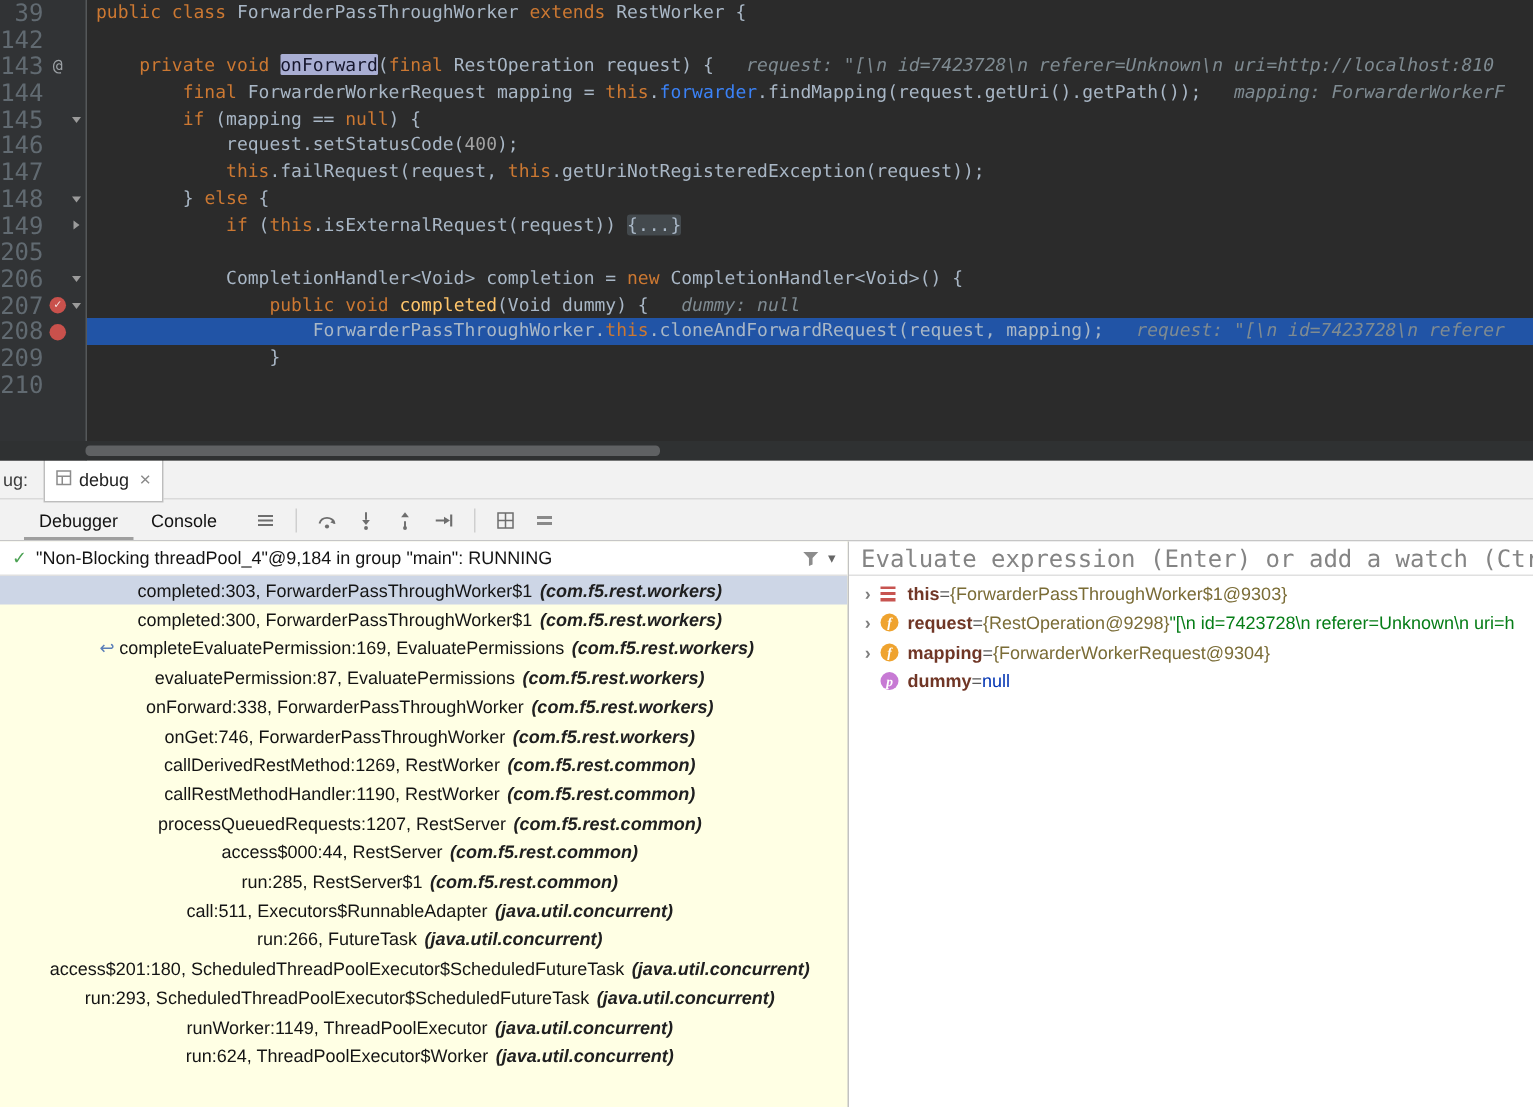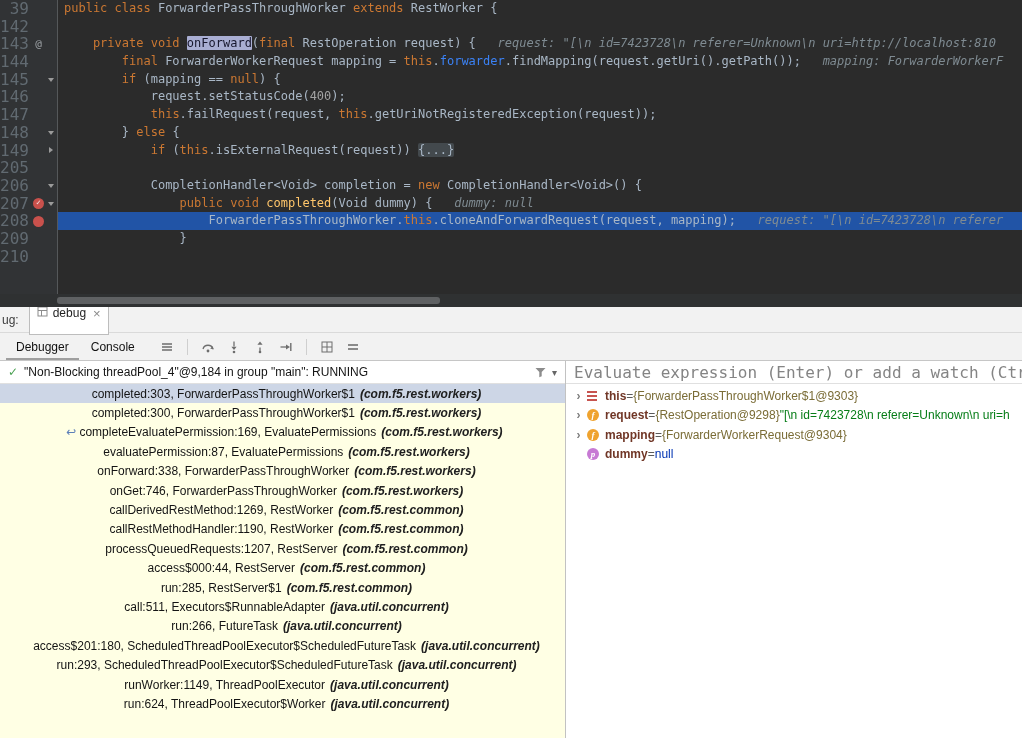--- a/index.html
+++ b/index.html
@@ -40,24 +40,24 @@
   .tk-n { color:#a3a3a3; }
   .tk-h { color:#7f8b92; font-style:italic; }
   .tk-fd { color:#a9b7c6; background:#43494d; border-radius:2px; }
   .sb-track { position:absolute; left:0; right:0; bottom:0; height:13px; background:#2f3132; }
   .sb-thumb { position:absolute; left:57px; top:3px; width:383px; height:7px; background:#5f6163; border-radius:3px; }
 
   
   .debugwin { height:431px; display:flex; flex-direction:column; background:#f2f2f2; color:#1f1f1f; font-size:12px; }
   .bar1 { height:26px; display:flex; align-items:center; padding-left:2px; border-bottom:1px solid #dadada; flex:0 0 26px; }
   .wlabel { color:#3c3c3c; }
-  .dtab { display:flex; align-items:flex-start; gap:5px; margin-left:10px; height:30px;
+  .dtab { display:flex; align-items:center; gap:5px; margin-left:10px; height:30px;
           background:#ffffff; border:1px solid #bdbdbd; padding:0 7px; }
   .dtab-x { color:#8a8a8a; font-size:13px; margin-left:2px; cursor:default; }
-  .bar2 { height:28px; display:flex; align-items:center; padding-left:6px; border-bottom:1px solid #c6c6c6; flex:0 0 28px; gap:2px; }
+  .bar2 { height:28px; display:flex; align-items:center; padding-left:16px; border-bottom:1px solid #c6c6c6; flex:0 0 28px; gap:2px; }
   .ttab { padding:0 10px; height:100%; display:flex; align-items:center; color:#111; }
   .ttab.sel { box-shadow: inset 0 -2px 0 #9f9f9f; }
   .tico { width:20px; height:18px; display:flex; align-items:center; justify-content:center; margin:0 2px; }
   .tico.first { margin-left:10px; }
   .tsep { width:1px; height:16px; background:#cfcfcf; margin:0 6px; }
 
   .content { flex:1; display:flex; min-height:0; }
   .frames { width:566px; flex:0 0 566px; border-right:1px solid #c2c2c2; display:flex; flex-direction:column; background:var(--libbg,#ffffe4); }
   .fhead { height:23px; flex:0 0 23px; background:#ffffff; border-bottom:1px solid #e0e0e0;
            display:flex; align-items:center; padding:0 8px; gap:6px; }

